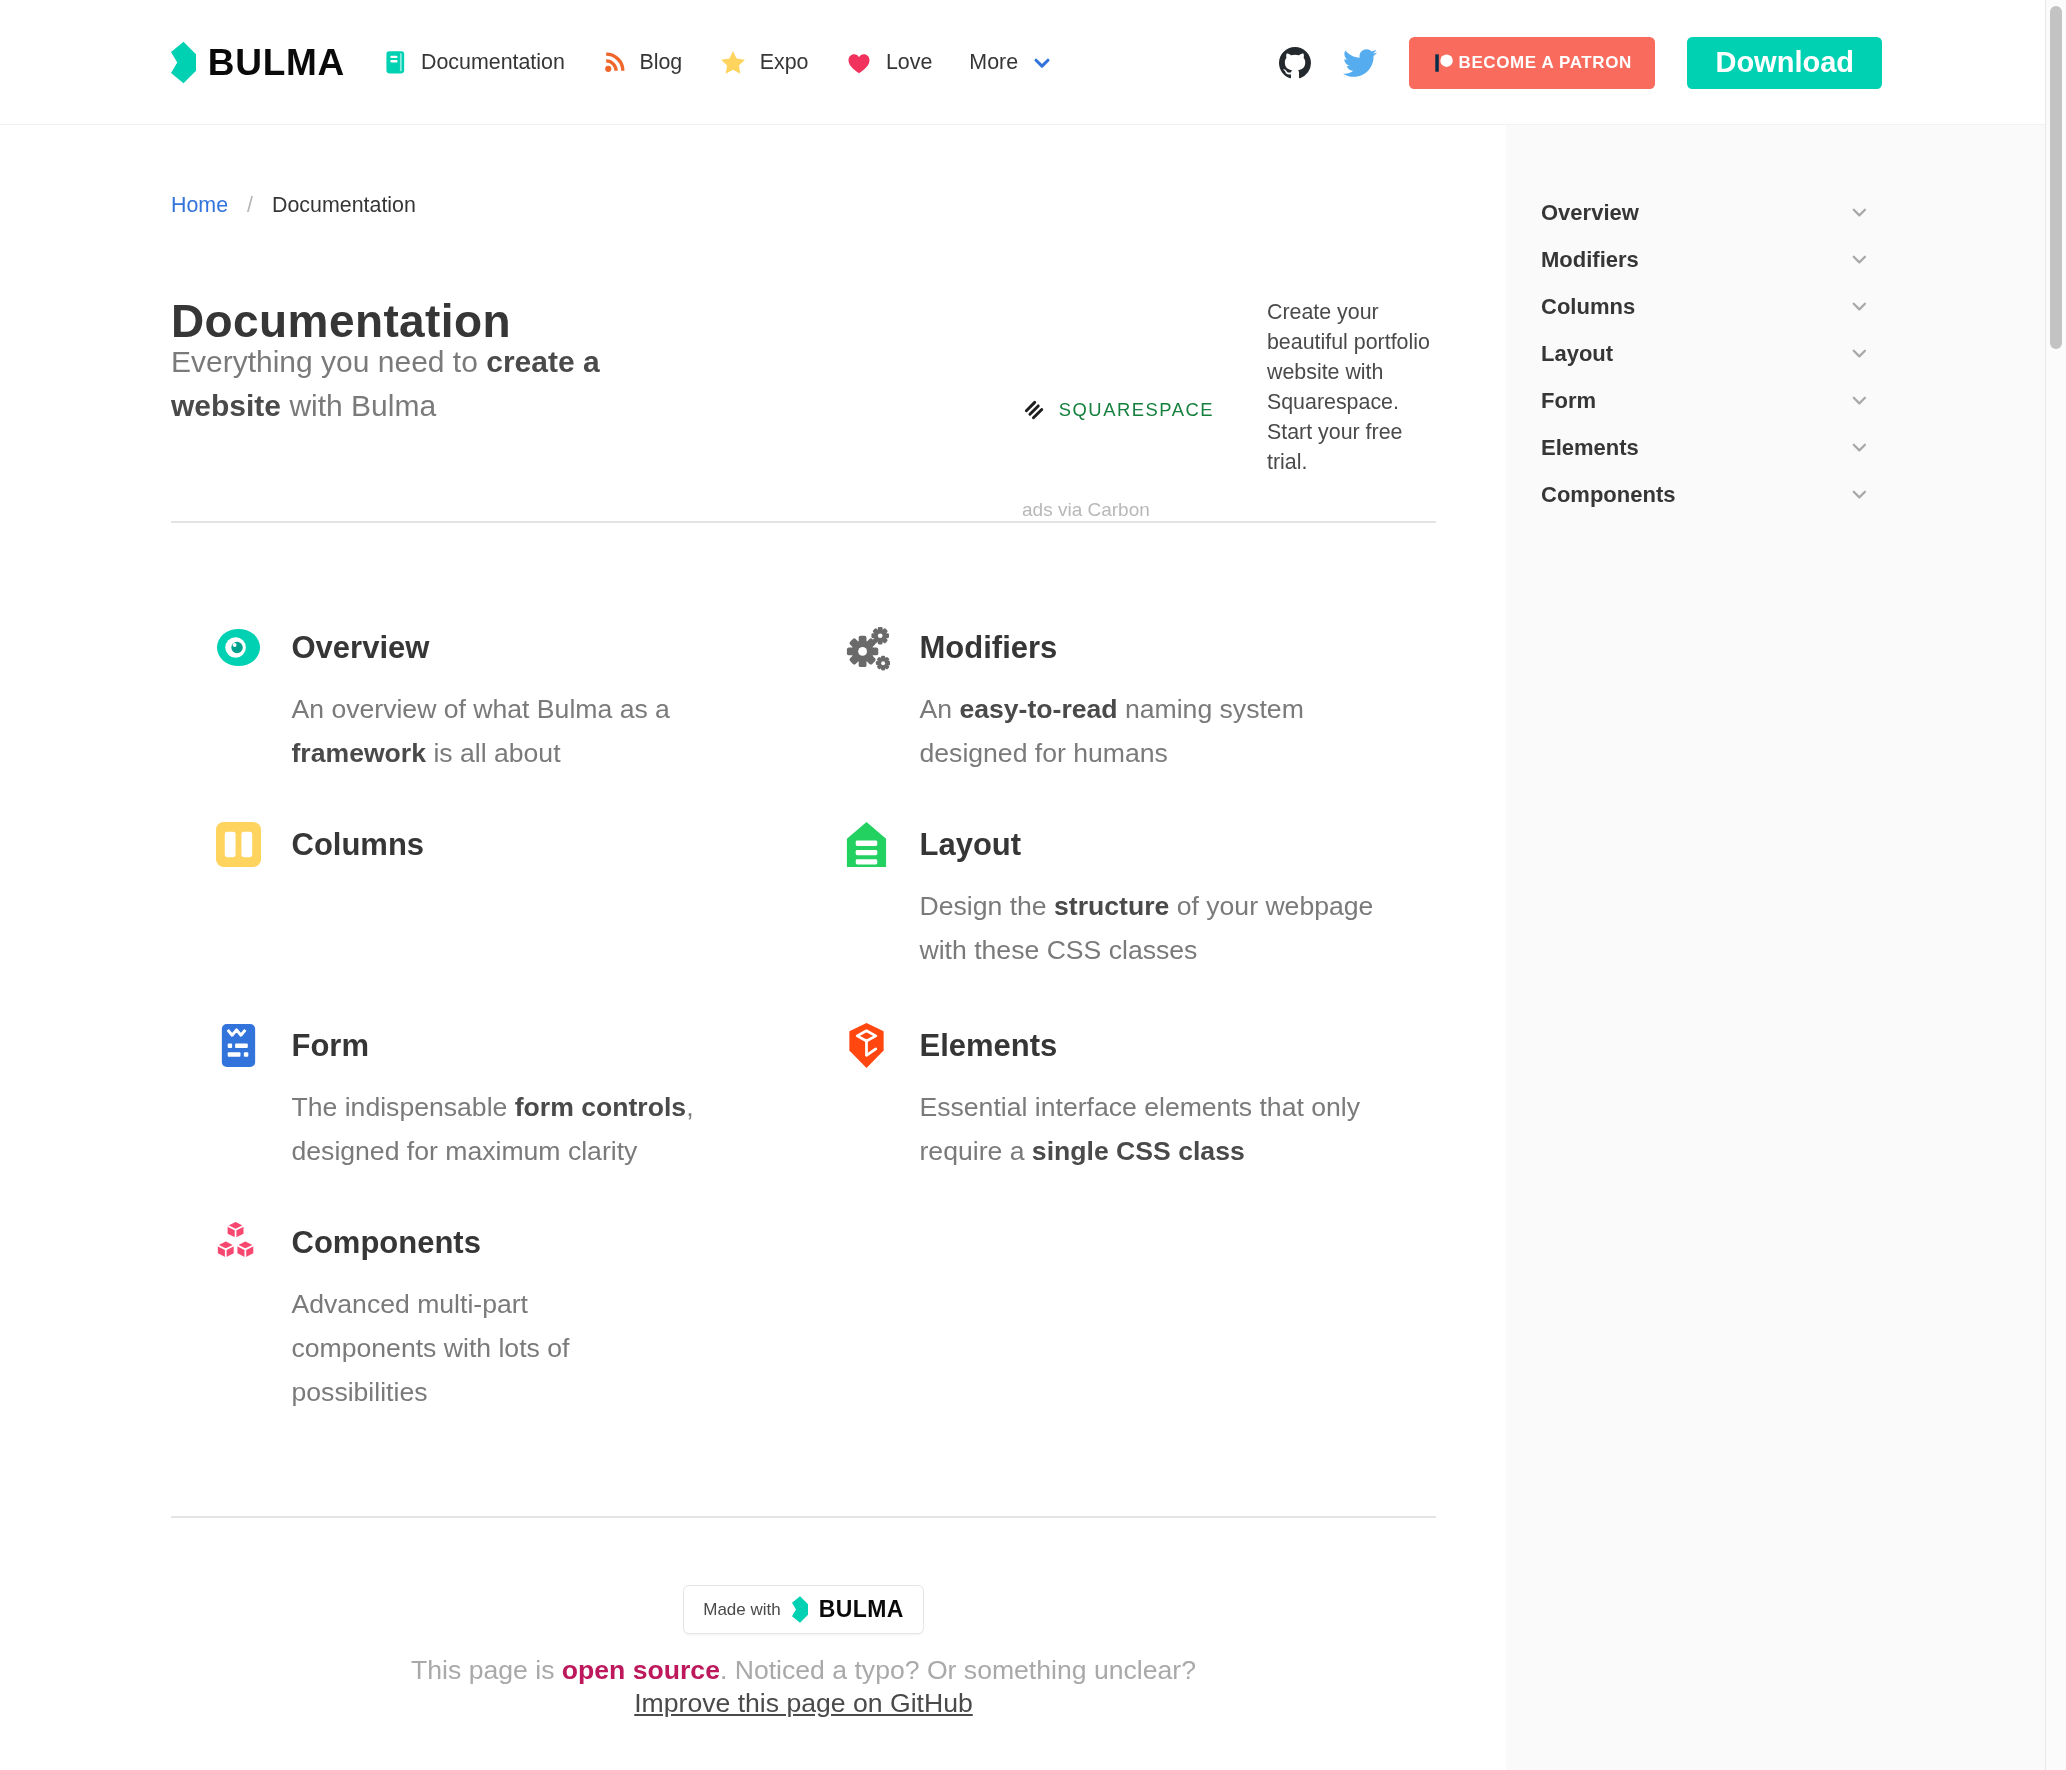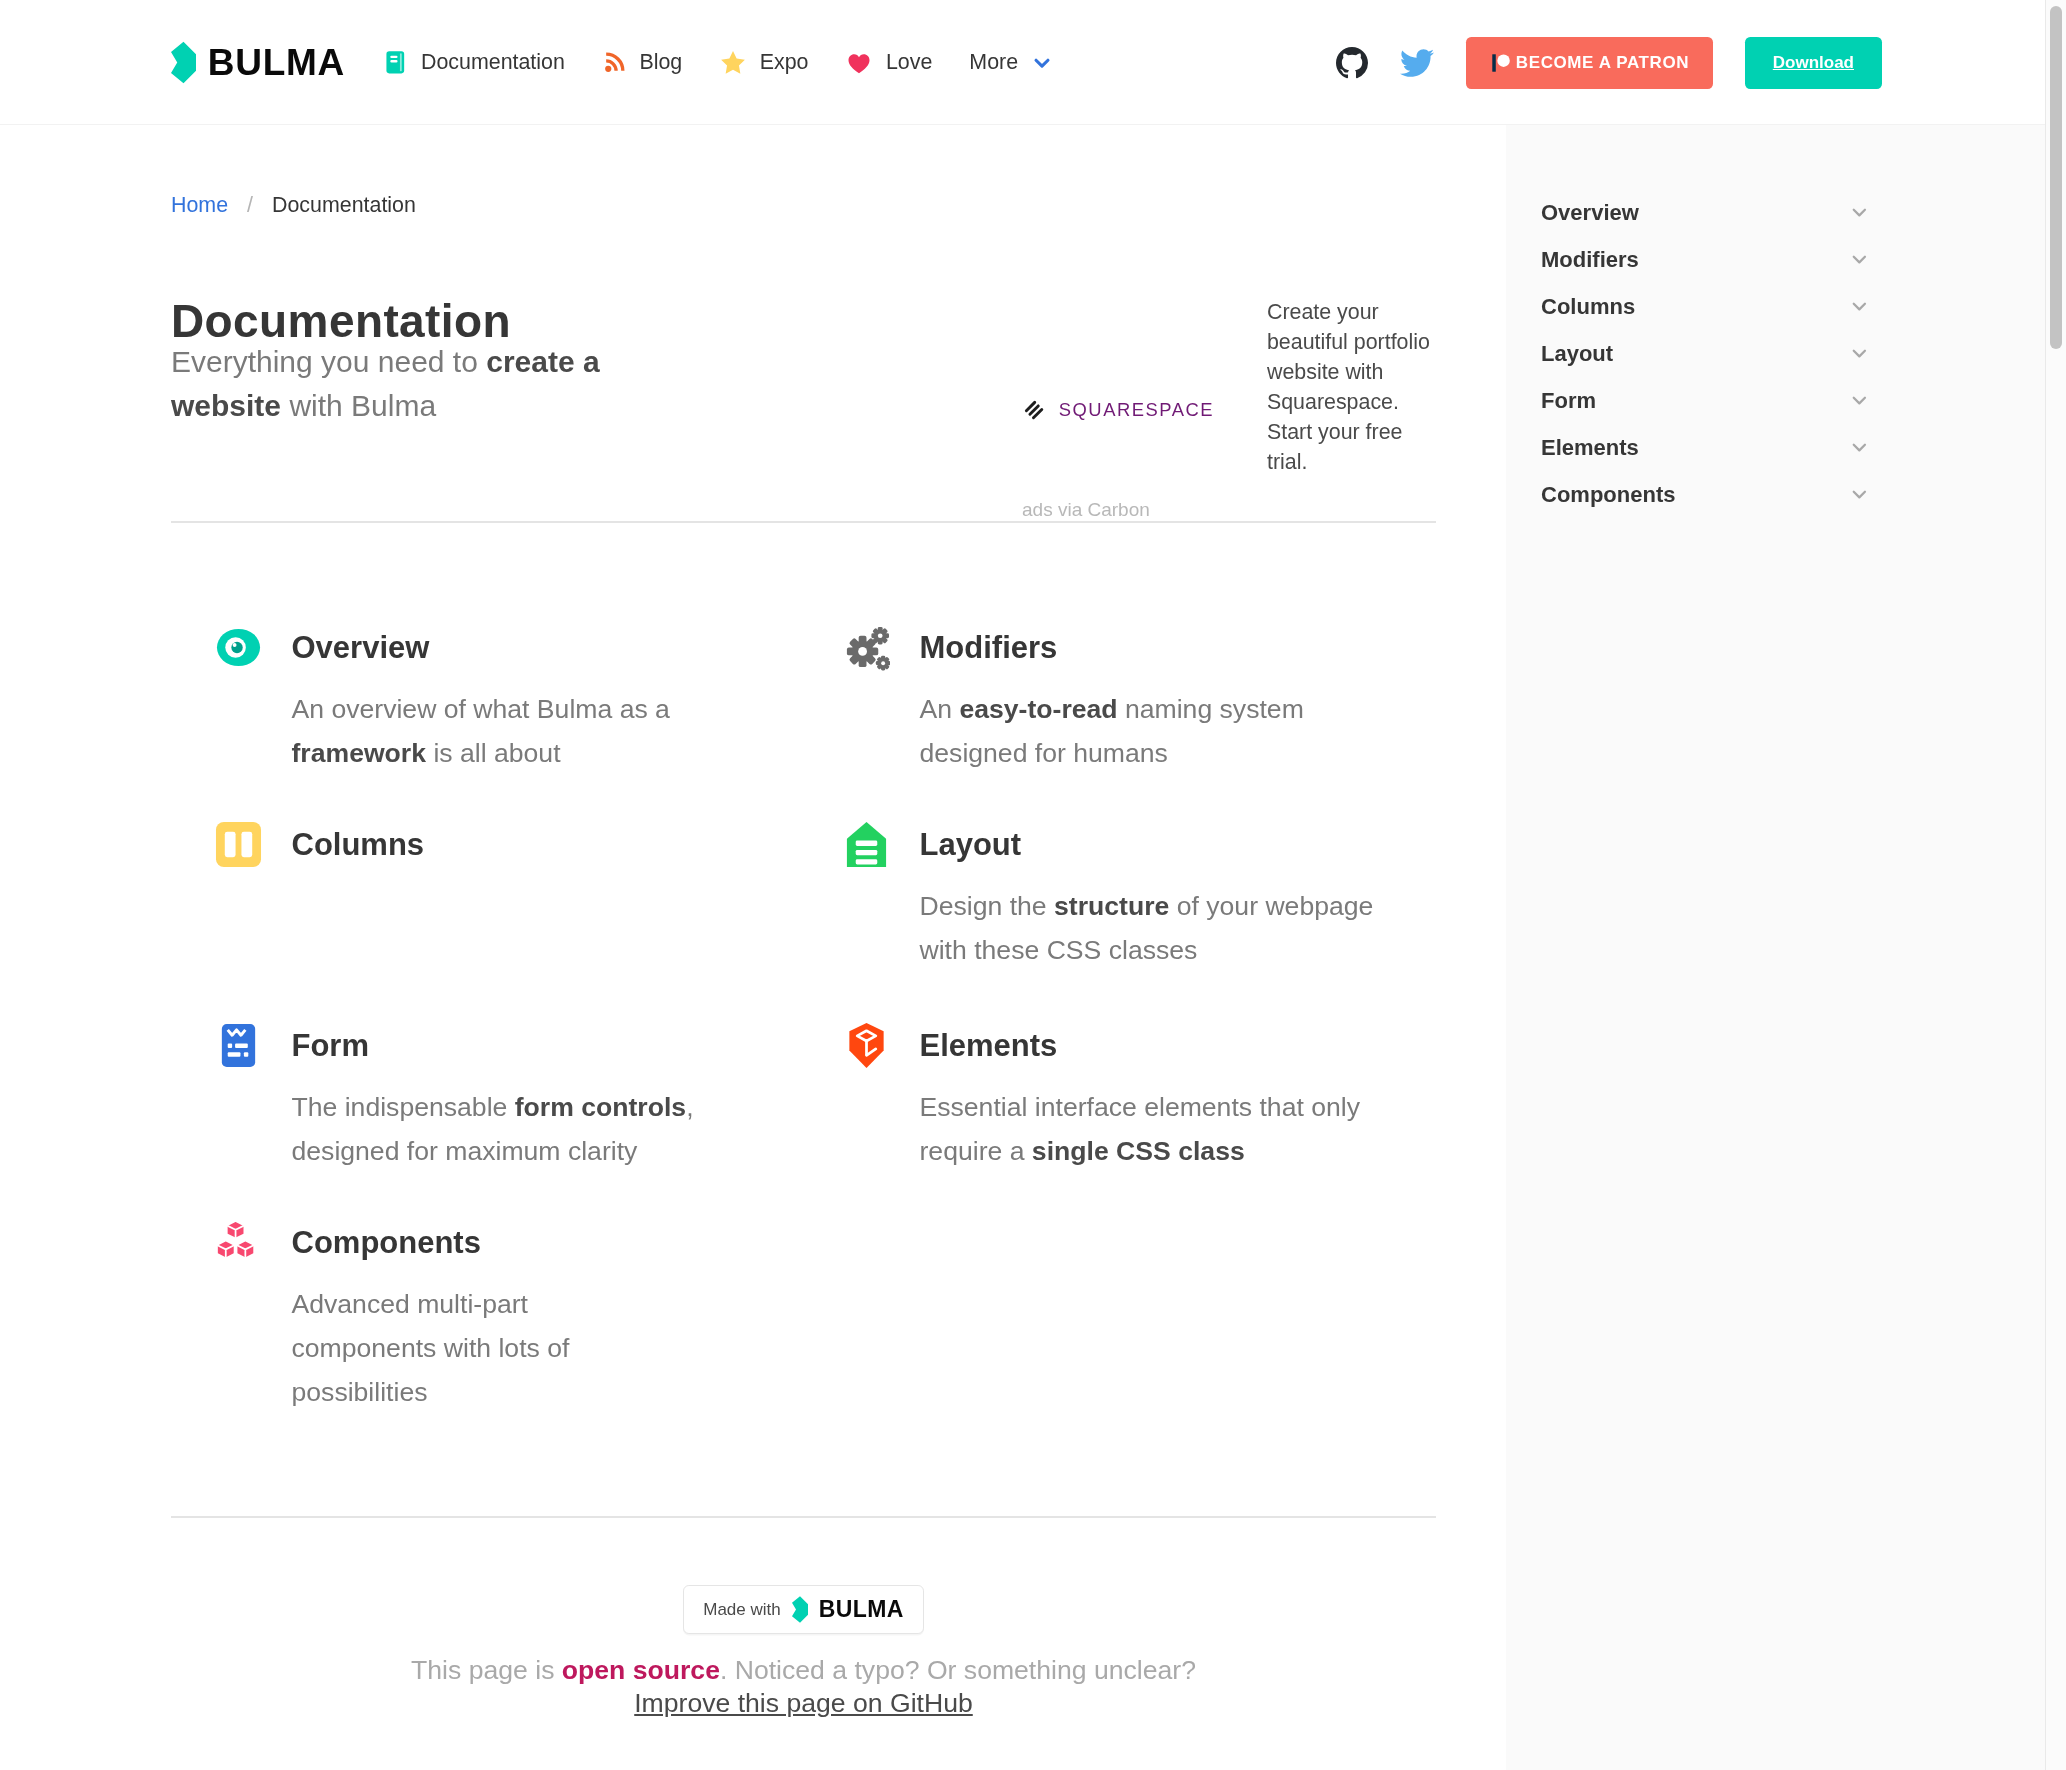--- a/index.html
+++ b/index.html
@@ -10,21 +10,21 @@
   }
   
   .navbar { position:absolute; left:0; top:0; width:2066px; height:125px; background:#fff; border-bottom:1.5px solid #F2F2F2; }
   .nav-left { position:absolute; left:171px; top:0; height:125px; display:flex; align-items:center; gap:37px; }
   .brand { display:flex; align-items:center; gap:11.8px; cursor:pointer; }
   .brand-text { font-size:37px; font-weight:800; color:#0A0A0A; letter-spacing:0.7px; }
   .nav-item { display:flex; align-items:center; gap:12.5px; font-size:21.4px; color:#363636; cursor:pointer; }
   .nav-right { position:absolute; right:184px; top:0; height:125px; display:flex; align-items:center; gap:32px; }
   .btn { display:flex; align-items:center; justify-content:center; border-radius:5.2px; color:#fff; cursor:pointer; }
   .btn-patron { height:52px; padding:0 23.6px; gap:4px; font-size:17px; font-weight:700; letter-spacing:0.6px; }
-  .btn-download { height:52px; padding:0 28px; font-size:17px; font-weight:700;text-decoration:underline; }
+  .btn-download { height:52px; padding:0 28px; font-size:29px; font-weight:700; }
   
   .sidebar-bg { position:absolute; left:1506px; top:125px; width:560px; height:1646px; background:#FAFAFA; }
   .toc { position:absolute; left:1541px; top:189px; width:329px; }
   .toc-item { height:47px; display:flex; align-items:center; justify-content:space-between; cursor:pointer; }
   .toc-label { font-size:22px; font-weight:700; color:#363636; }
   
   .scroll-track { position:absolute; right:0; top:0; width:20.7px; height:1771px; background:#FBFBFB; border-left:1.5px solid #E9E9E9; }
   .scroll-thumb { position:absolute; right:3.7px; top:5.9px; width:12.5px; height:343px; border-radius:6.6px; background:#C3C3C3; }
   
   .breadcrumb { position:absolute; left:171px; top:193px; display:flex; gap:19px; font-size:21.4px; align-items:center; }
@@ -32,21 +32,21 @@
   .crumb-sep { color:#B5B5B5; }
   .crumb-current { color:#363636; }
   
   .page-title { position:absolute; left:171px; top:294px; font-size:46px; font-weight:600; color:#363636; letter-spacing:0.4px; }
   .page-subtitle { position:absolute; left:171px; top:340px; width:517px; font-size:30px; line-height:44px; color:#7A7A7A; }
   .seg-strong { font-weight:700; color:#4A4A4A; }
   
   .ad { position:absolute; left:1022px; top:297px; width:414px; cursor:pointer; }
   .ad-row { display:flex; gap:53px; }
   .ad-brand { display:flex; align-items:center; gap:11.8px; margin-top:46px; }
-  .ad-brand-text { font-size:18.4px; letter-spacing:1.5px; color:#701a75; font-weight:500; }
+  .ad-brand-text { font-size:18.4px; letter-spacing:1.5px; color:#15803d; font-weight:500; }
   .ad-text { width:232px; font-size:21.4px; line-height:30px; color:#4A4A4A; }
   .ad-attr { text-align:left; margin-top:22px; font-size:19px; color:#B8B8B8; }
   
   .hr { position:absolute; left:171px; width:1265px; height:1.5px; background:#E4E4E4; }
   .hr-1 { top:521px; } .hr-2 { top:1516px; }
   
   .media { position:absolute; display:flex; gap:29.5px; cursor:pointer; }
   .media-icon { width:47px; height:47px; flex:0 0 47px; }
   .media-title { font-size:31px; font-weight:600; color:#363636; line-height:47px; }
   .media-p { margin-top:16px; font-size:26.6px; line-height:44px; color:#7A7A7A; }

